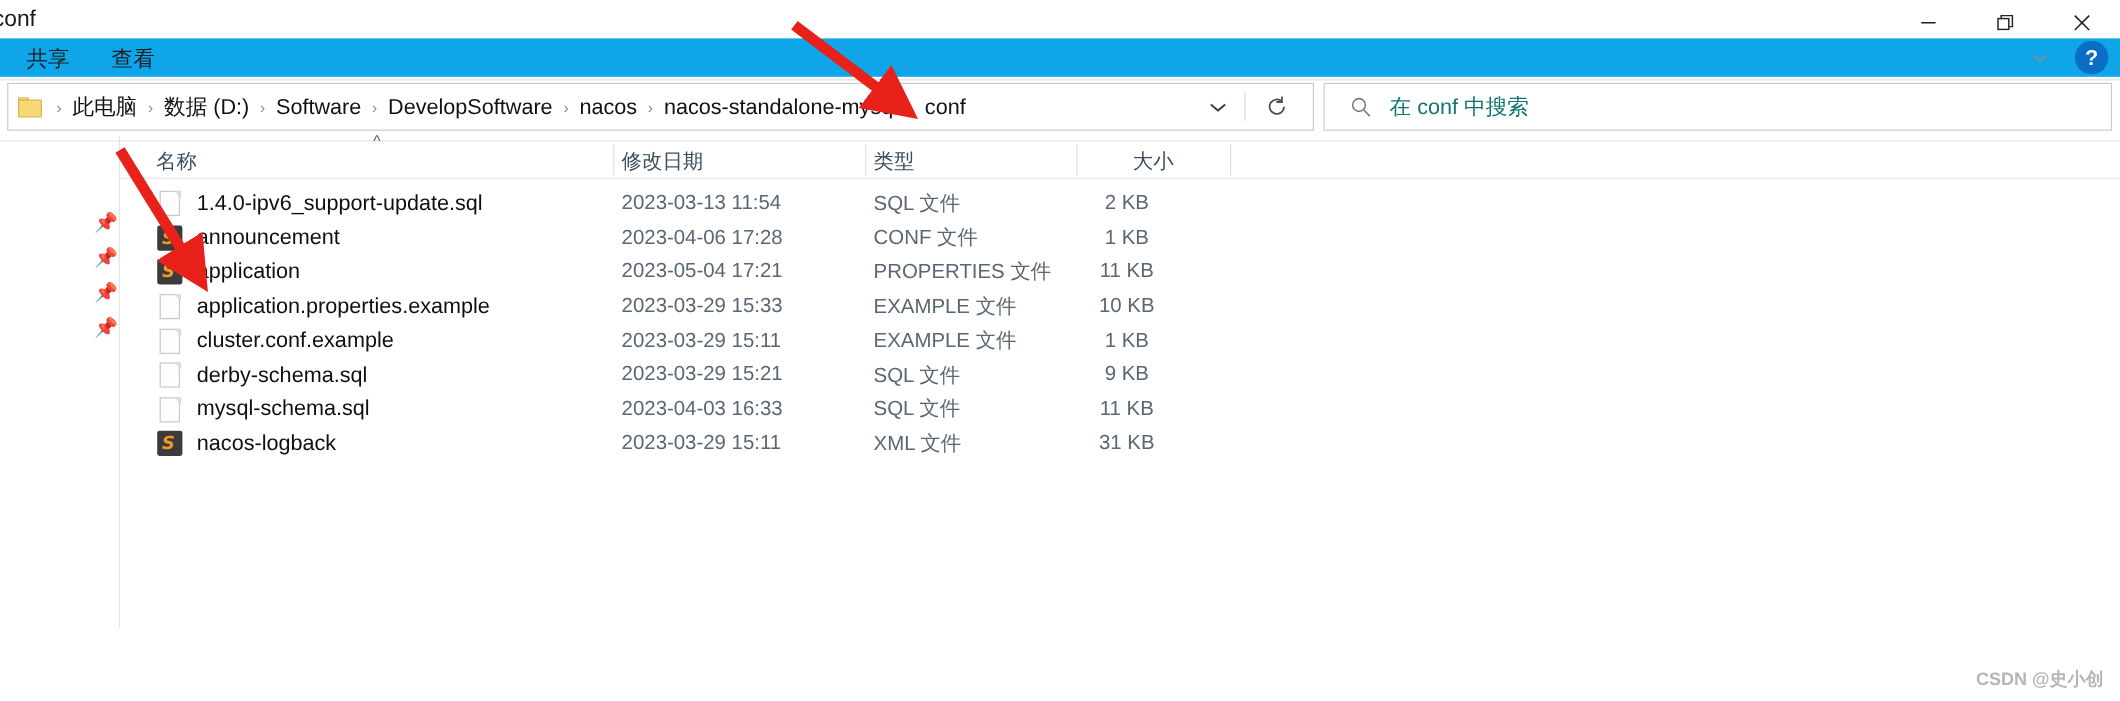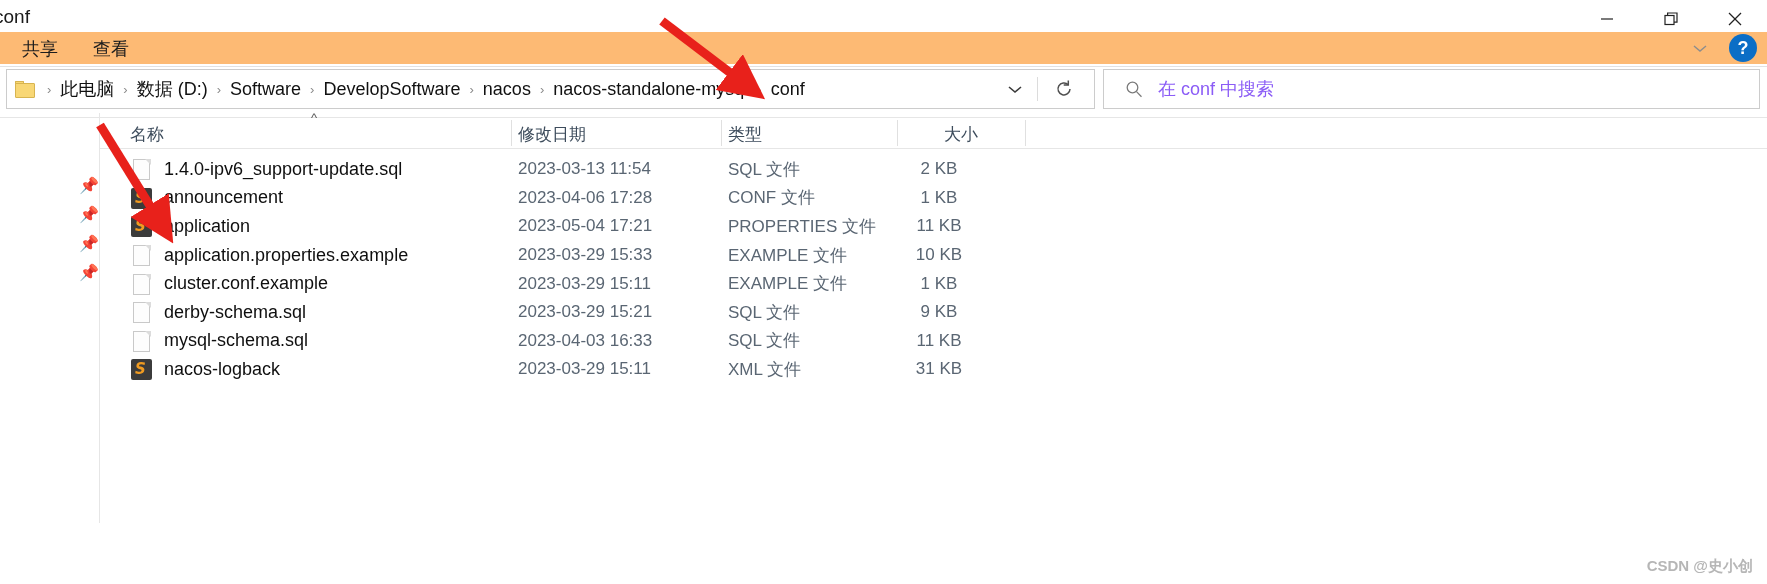--- a/index.html
+++ b/index.html
@@ -44,21 +44,21 @@
     justify-content: center;
     cursor: default;
   }
   .win-btn svg { display: block; }
 
   
   .menubar {
     position: absolute;
     left: 0; top: 32px;
     width: 1767px; height: 32px;
-    background: #fdba74;
+    background: #0ea5e9;
   }
   .menu-item {
     position: absolute;
     top: 5px;
     font-size: 18px;
     color: #1d1d1d;
     cursor: default;
   }
   .menu-share { left: 22px; }
   .menu-view  { left: 93px; font-family: Liberation Serif, serif; }
@@ -182,21 +182,21 @@
     align-items: center;
   }
   .search-icon {
     margin-left: 20px;
     margin-right: 14px;
     color: #7a7a7a;
     display: flex;
   }
   .search-placeholder {
     font-size: 18px;
-    color: #8b5cf6;
+    color: #0f766e;
   }
 
   
   .leftrail {
     position: absolute;
     left: 0; top: 113px;
     width: 100px; height: 410px;
     background: #ffffff;
   }
   .rail-sep {

